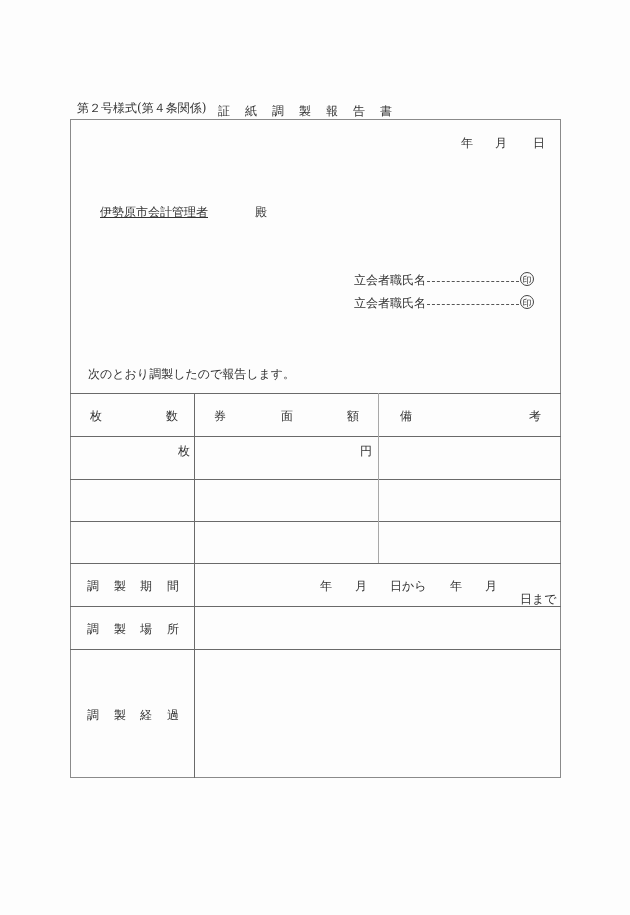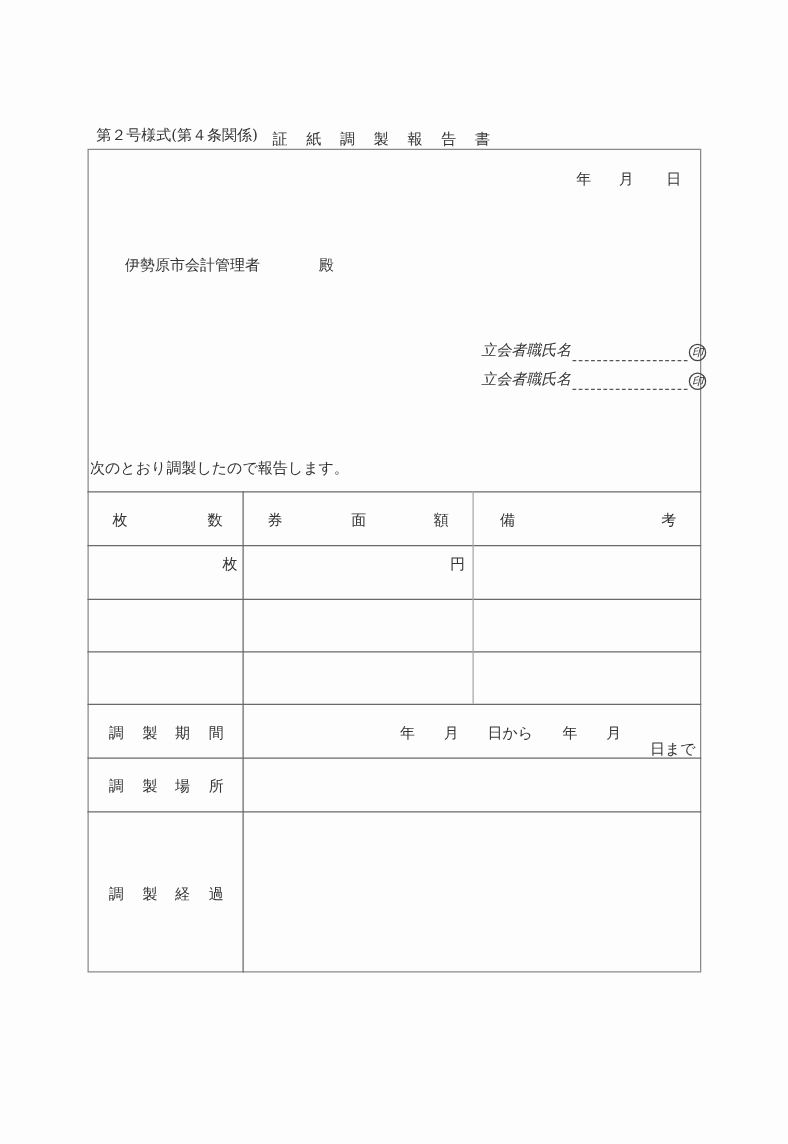--- a/index.html
+++ b/index.html
@@ -14,29 +14,29 @@
     .doc-title span { display: inline-block; width: 27px; }
     .frame {
       position: absolute; left: 70px; top: 119px; width: 491px; height: 659px;
       border: 1px solid #8a8a8a; box-sizing: border-box;
     }
     .hline { position: absolute; height: 0; border-top: 1px solid #6a6a6a; }
     .vline { position: absolute; width: 0; border-left: 1px solid #6a6a6a; }
     .vline.light { border-left: 1px solid #a8a8a8; }
     .date-line { left: 461px; top: 135px; }
     .date-line span { display: inline-block; }
-    .addressee { left: 100px; top: 204px; }
+    .addressee { left: 100px; top: 204px; text-decoration: underline; }
     .honorific { left: 255px; top: 204px; }
-    .witness { left: 385px; font-size: 12px; display: flex; align-items: flex-end; font-style: italic; }
+    .witness { left: 354px; font-size: 12px; display: flex; align-items: flex-start; }
     .witness .dash { display: inline-block; width: 92px; border-bottom: 1px dashed #555; height: 9px; margin: 0 1px; }
     .seal {
       display: inline-block; width: 14px; height: 14px; border: 1px solid #444; border-radius: 50%;
       font-size: 9px; line-height: 14px; text-align: center; box-sizing: border-box;
     }
-    .statement { left: 72px; top: 366px; }
+    .statement { left: 88px; top: 366px; }
     .cell-text { position: absolute; white-space: nowrap; }
   </style>
 </head>
 <body>
 
 <div class="abs form-ref">第２号様式(第４条関係)</div>
 
 <div class="abs doc-title">
   <span>証</span><span>紙</span><span>調</span><span>製</span><span>報</span><span>告</span><span>書</span>
 </div>

